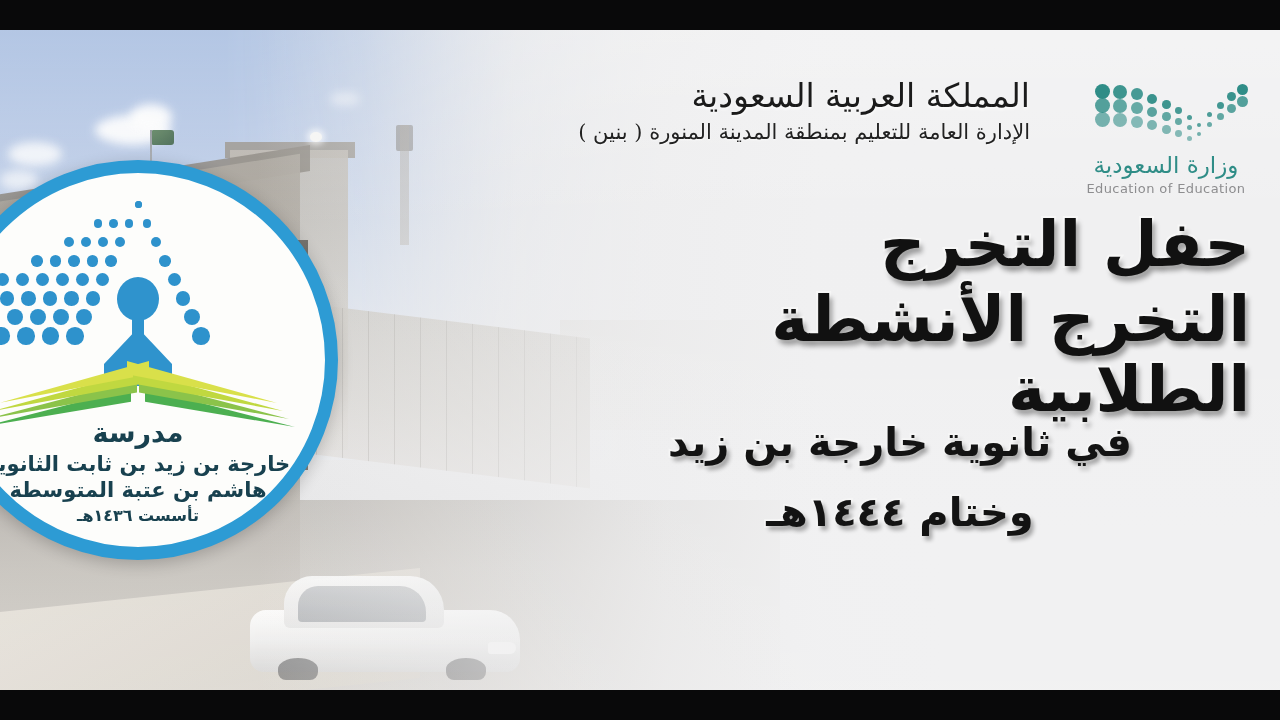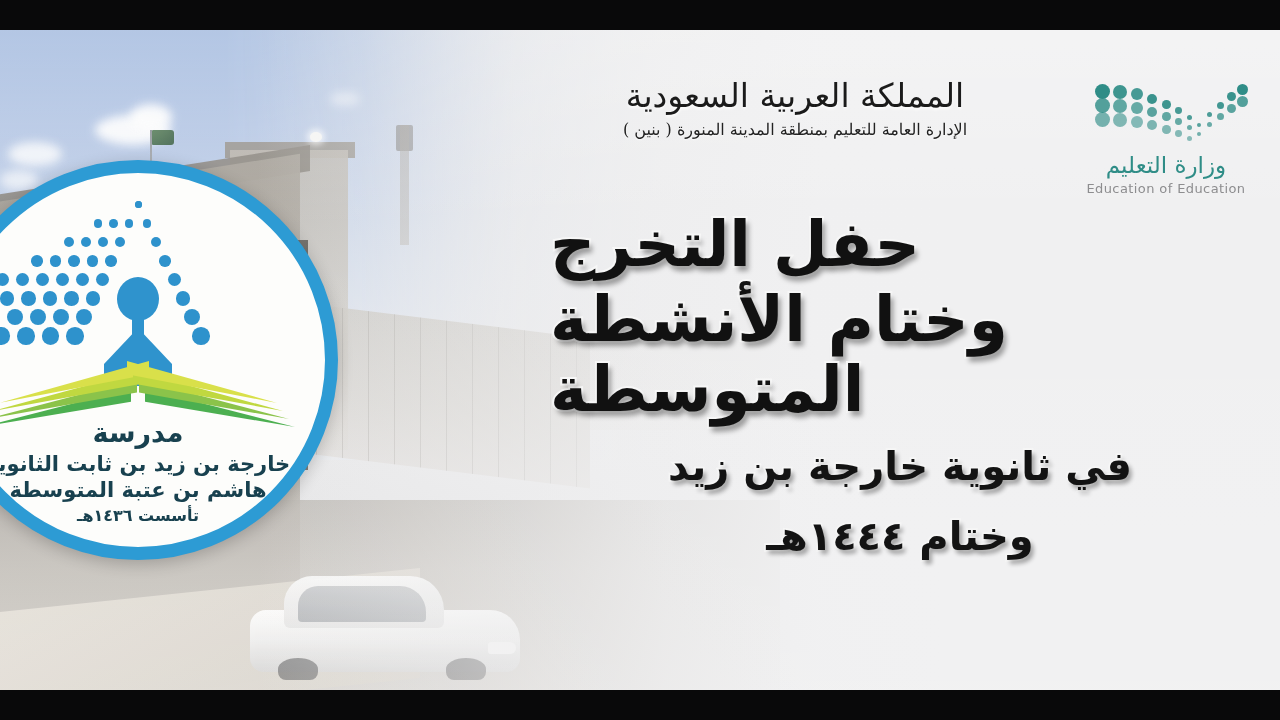--- a/index.html
+++ b/index.html
@@ -272,32 +272,32 @@
     color:#18414f; font-family:"DejaVu Sans", sans-serif;
   }
   .em-line1 { font-size:27px; font-weight:700; letter-spacing:1px; }
   .em-line2 { font-size:21px; font-weight:700; margin-top:4px; }
   .em-line3 { font-size:21px; font-weight:700; margin-top:2px; }
   .em-line4 { font-size:16px; font-weight:700; margin-top:4px; }
 
   
   .kingdom {
     position:absolute; left:560px; top:48px;
-    width:470px; text-align:center; direction:rtl;
+    width:470px; direction:rtl;
     z-index:30;
   }
   .kingdom-1 {
     font-family:"DejaVu Serif", serif;
     font-size:33px; color:#1b1b1b; font-weight:400;
     letter-spacing:1px; line-height:1.1;
     text-shadow:0 2px 3px rgba(255,255,255,.85);
   }
   .kingdom-2 {
     font-family:"DejaVu Serif", serif;
-    font-size:16px; color:#222; margin-top:6px;
+    font-size:21px; color:#222; margin-top:6px;
     text-shadow:0 1px 2px rgba(255,255,255,.8);
   }
 
   
   .moe {
     position:absolute; right:24px; top:52px;
     width:180px; z-index:30; text-align:center;
   }
   .moe-dots { position:relative; width:150px; height:64px; margin:0 auto 6px auto; }
   .moe-dot { position:absolute; border-radius:50%; }
@@ -307,36 +307,36 @@
     direction:rtl; letter-spacing:.5px;
   }
   .moe-en {
     font-family:"DejaVu Sans", sans-serif;
     font-size:13px; color:#8d8d8f; margin-top:3px; letter-spacing:.4px;
   }
 
   
   .headline {
     position:absolute; right:30px; top:180px;
-    width:700px; text-align:left; direction:rtl; z-index:40;
+    width:700px; text-align:right; direction:rtl; z-index:40;
   }
   .hl-line {
     font-family:"DejaVu Sans", sans-serif;
     font-weight:700;
     color:#111;
     line-height:1.12;
     -webkit-text-stroke:4px #f7f7f7;
     paint-order:stroke fill;
     text-shadow:3px 5px 5px rgba(0,0,0,.35);
   }
   .hl-1 { font-size:63px; }
   .hl-2 { font-size:63px; margin-top:4px; }
 
   .subtitle {
-    position:absolute; right:30px; top:412px;
+    position:absolute; right:30px; top:388px;
     width:700px; text-align:center; direction:rtl; z-index:40;
   }
   .sub-line {
     font-family:"DejaVu Sans", sans-serif;
     font-weight:700; color:#131313;
     font-size:40px; line-height:1.2;
     margin-bottom:22px;
     -webkit-text-stroke:3.5px #f6f6f6;
     paint-order:stroke fill;
     text-shadow:3px 4px 4px rgba(0,0,0,.33);
@@ -490,27 +490,27 @@
           <div class="moe-dot" style="width: 4.2px; height: 4.2px; left: 106px; top: 50px; background: rgba(47, 141, 135, 0.66);"></div>
           <div class="moe-dot" style="width: 5.2px; height: 5.2px; left: 116px; top: 30px; background: rgba(47, 141, 135, 0.85);"></div>
           <div class="moe-dot" style="width: 5.2px; height: 5.2px; left: 116px; top: 40px; background: rgba(47, 141, 135, 0.7);"></div>
           <div class="moe-dot" style="width: 7.2px; height: 7.2px; left: 126px; top: 20px; background: rgba(47, 141, 135, 0.9);"></div>
           <div class="moe-dot" style="width: 7.2px; height: 7.2px; left: 126px; top: 31px; background: rgba(47, 141, 135, 0.74);"></div>
           <div class="moe-dot" style="width: 9.2px; height: 9.2px; left: 136px; top: 10px; background: rgba(47, 141, 135, 0.95);"></div>
           <div class="moe-dot" style="width: 9.2px; height: 9.2px; left: 136px; top: 22px; background: rgba(47, 141, 135, 0.78);"></div>
           <div class="moe-dot" style="width: 11.2px; height: 11.2px; left: 146px; top: 2px; background: rgb(47, 141, 135);"></div>
           <div class="moe-dot" style="width: 11.2px; height: 11.2px; left: 146px; top: 14px; background: rgba(47, 141, 135, 0.82);"></div>
         </div>
-      <div class="moe-ar">وزارة التعليم</div>
+      <div class="moe-ar">وزارة السعودية</div>
       <div class="moe-en">Education of Education</div>
     </div>
 
     <div class="headline">
       <div class="hl-line hl-1">حفل التخرج</div>
-      <div class="hl-line hl-2">وختام الأنشطة المتوسطة</div>
+      <div class="hl-line hl-2">التخرج الأنشطة الطلابية</div>
     </div>
 
     <div class="subtitle">
       <div class="sub-line">في ثانوية خارجة بن زيد</div>
       <div class="sub-line">وختام ١٤٤٤هـ</div>
     </div>
 
   </div>
 
   <div class="bar-bottom"></div>

